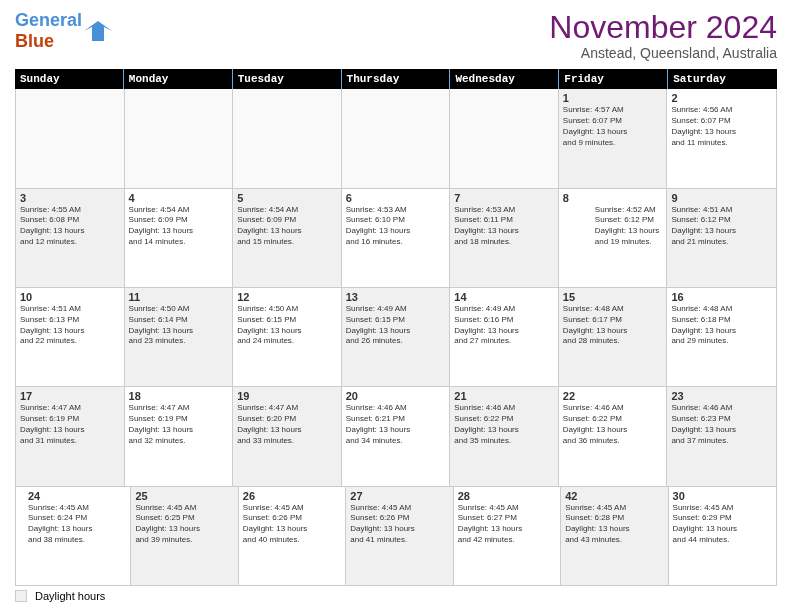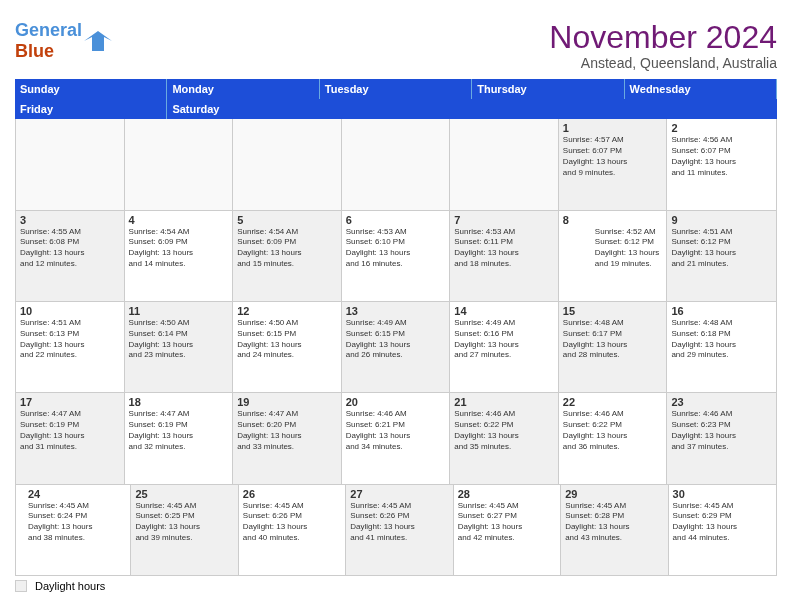--- a/index.html
+++ b/index.html
@@ -6,21 +6,21 @@
     body {
       font-family: Arial, sans-serif;
       background: #fff;
       width: 792px;
       height: 612px;
       overflow: hidden;
     }
     .page {
       width: 792px;
       height: 612px;
-      padding: 20px 15px;
+      padding: 10px 15px;
       display: flex;
       flex-direction: column;
     }
     .header {
       display: flex;
       justify-content: space-between;
       align-items: flex-start;
       margin-bottom: 8px;
     }
     .logo {
@@ -41,22 +41,23 @@
       font-size: 14px;
       color: #555;
     }
     .calendar {
       flex: 1;
       display: flex;
       flex-direction: column;
     }
     .cal-header {
       display: grid;
-      grid-template-columns: repeat(5, 1fr);
-      background: #1d4ed8;
+      grid-template-columns: repeat(7, 1fr);
+      background: #000000;
+      font-family: Liberation Mono, monospace;
     }
     .cal-header-cell {
       color: #fff;
       font-size: 11px;
       font-weight: bold;
       padding: 4px 5px;
       border-right: 1px solid #6aaae0;
     }
     .cal-header-cell:last-child { border-right: none; }
     .cal-body {
@@ -345,21 +346,21 @@
 and 41 minutes.</div>
           </div>
           <div class="cal-cell">
             <div class="day-num">28</div>
             <div class="day-info" style="white-space: pre-line;">Sunrise: 4:45 AM
 Sunset: 6:27 PM
 Daylight: 13 hours
 and 42 minutes.</div>
           </div>
           <div class="cal-cell shaded">
-            <div class="day-num">29</div>
+            <div class="day-num">42</div>
             <div class="day-info" style="white-space: pre-line;">Sunrise: 4:45 AM
 Sunset: 6:28 PM
 Daylight: 13 hours
 and 43 minutes.</div>
           </div>
           <div class="cal-cell">
             <div class="day-num">30</div>
             <div class="day-info" style="white-space: pre-line;">Sunrise: 4:45 AM
 Sunset: 6:29 PM
 Daylight: 13 hours

